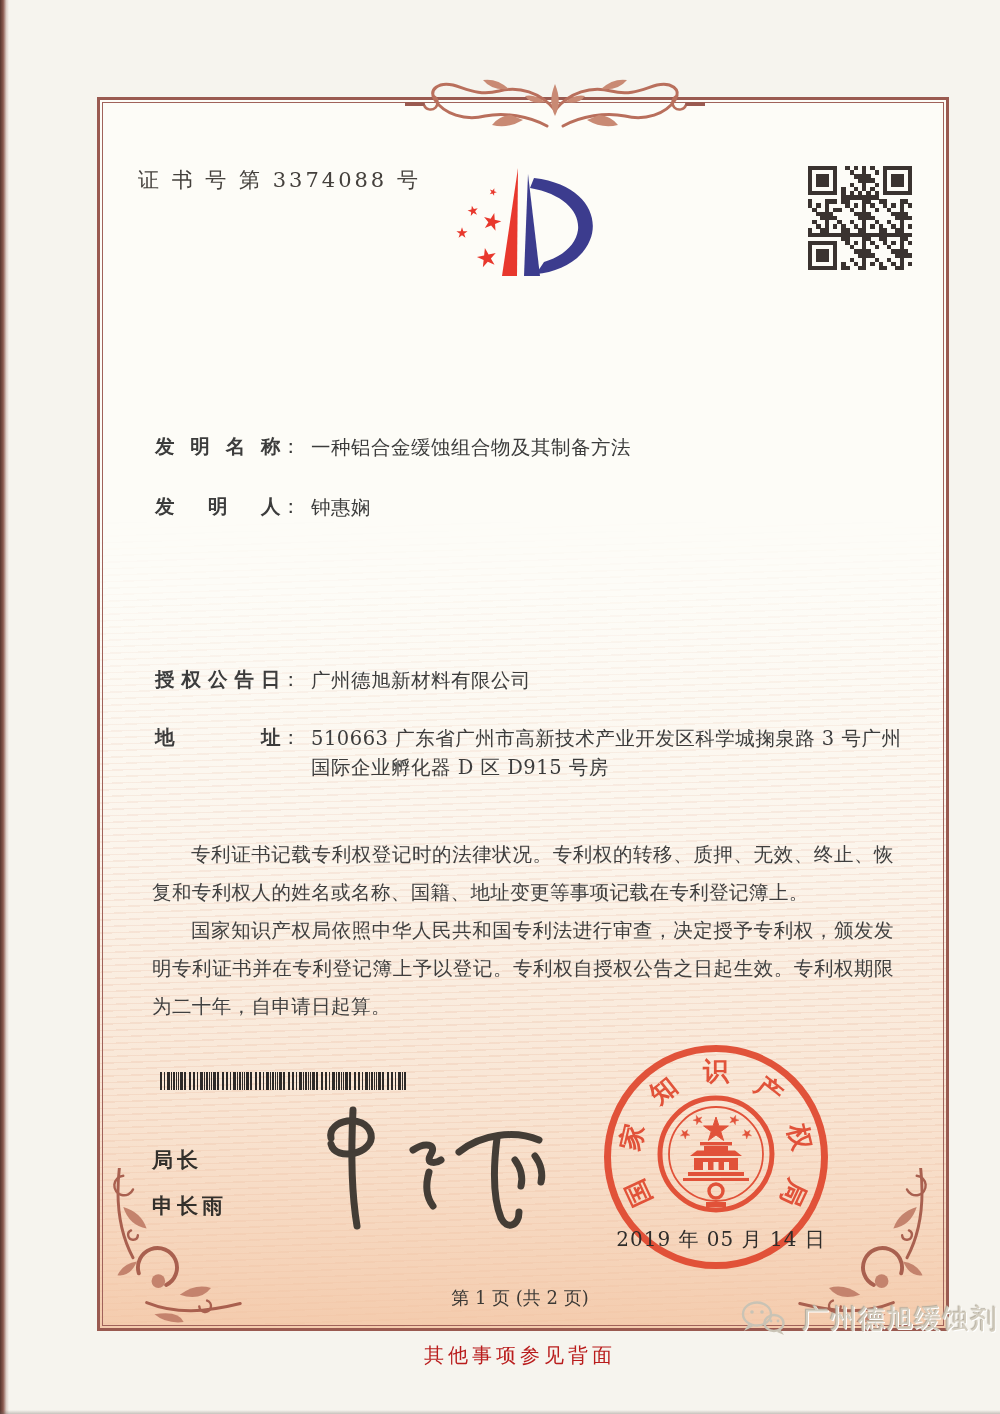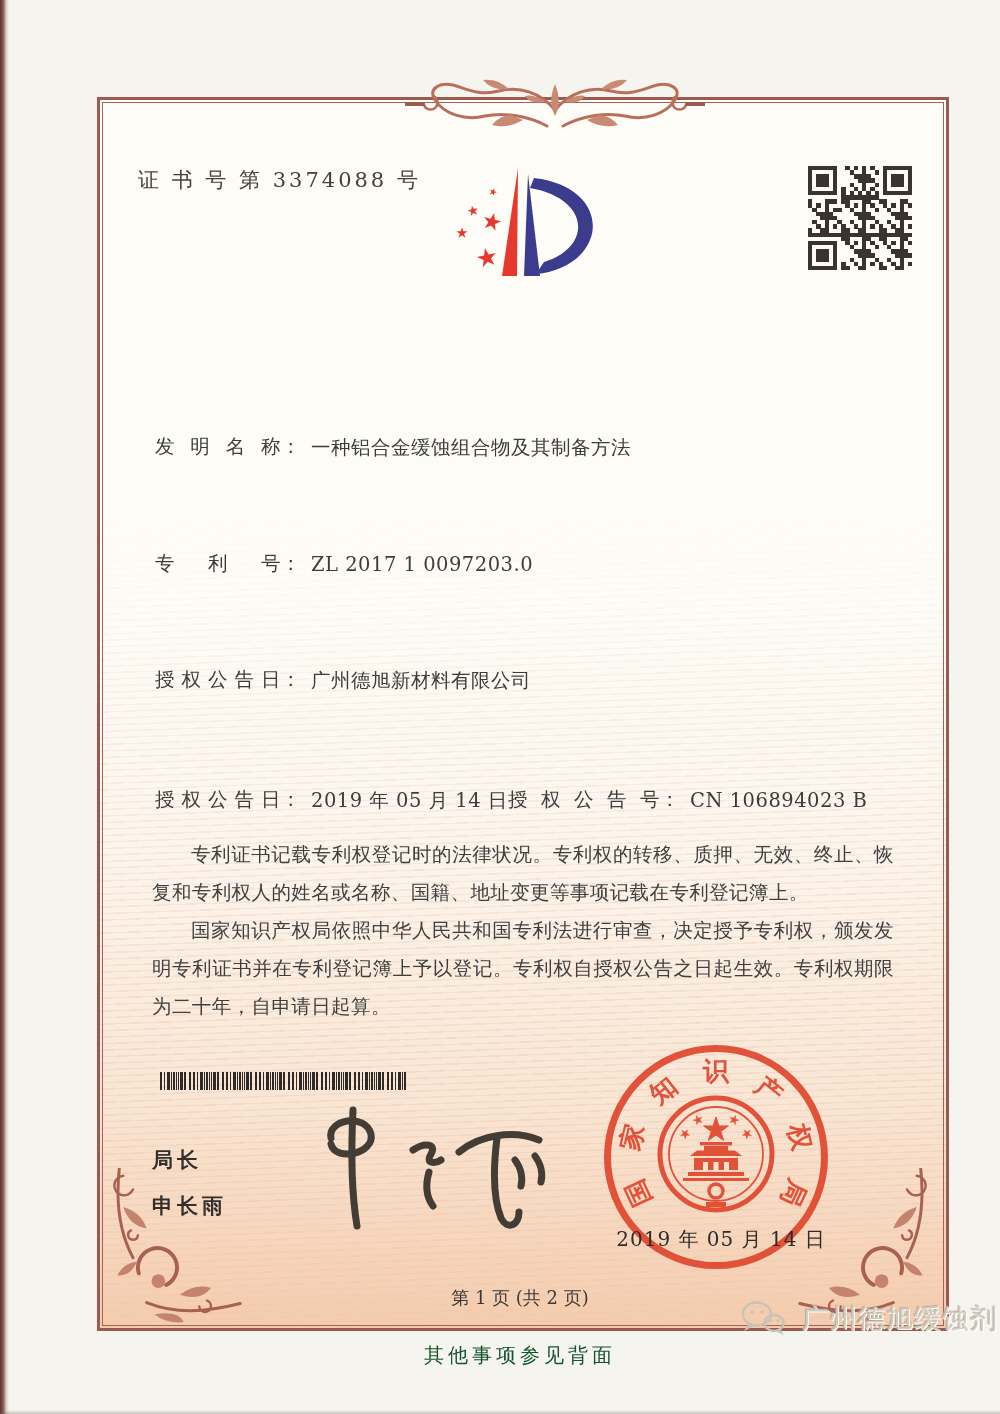--- a/index.html
+++ b/index.html
@@ -22,21 +22,21 @@
 
   
   .cert-no{position:absolute;left:138px;top:166px;font-size:21px;letter-spacing:3px;color:#44403c;}
   .logo{position:absolute;left:444px;top:156px;width:160px;height:128px;}
   .qr{position:absolute;left:808px;top:166px;width:104px;height:104px;}
   .title{position:absolute;left:97px;top:316px;width:846px;text-align:center;
          font-size:42px;font-weight:700;letter-spacing:26px;text-indent:26px;color:#343434;}
 
   
   .row{position:absolute;left:155px;width:760px;font-size:19.5px;color:#3c3c3c;letter-spacing:.5px;}
-  .row .lab{display:inline-block;width:126px;text-align:justify;text-align-last:justify;vertical-align:top;}
+  .row .lab{display:inline-block;width:126px;text-align:justify;text-align-last:justify;vertical-align:top;font-weight:bold;}
   .row .col{display:inline-block;vertical-align:top;}
   .row .val{display:inline-block;margin-left:10px;vertical-align:top;max-width:600px;line-height:29px;}
   .pair2{position:absolute;left:353px;top:0;white-space:nowrap;}
   .pair2 .lab2{display:inline-block;width:152px;text-align:justify;text-align-last:justify;}
 
   
   .body-text{position:absolute;left:152px;top:836px;width:742px;font-size:19.5px;line-height:1.95;
              text-align:justify;color:#3f3f3f;letter-spacing:.4px;}
   .body-text p{margin:0;text-indent:2em;}
 
@@ -51,21 +51,21 @@
   .seal{position:absolute;left:604px;top:1045px;width:224px;height:224px;opacity:.93;}
   .seal-ring{position:absolute;inset:0;border:7px solid #e0482f;border-radius:50%;}
   .seal-char{position:absolute;width:32px;height:32px;text-align:center;line-height:32px;
              font-weight:700;font-size:26px;color:#e0482f;font-family:"DejaVu Serif","Liberation Serif",serif;}
   .emblem{position:absolute;left:47px;top:44px;width:130px;height:130px;}
   .issue-date{position:absolute;left:606px;top:1226px;width:230px;text-align:center;
               font-size:20px;color:#2e2c2a;letter-spacing:1px;z-index:6;}
 
   .page-info{position:absolute;left:97px;top:1286px;width:846px;text-align:center;font-size:18px;color:#3d3a36;}
   .back-note{position:absolute;left:97px;top:1342px;width:846px;text-align:center;font-size:20px;
-             color:#14532d;letter-spacing:4px;}
+             color:#b91c1c;letter-spacing:4px;}
 
   .watermark{position:absolute;left:740px;top:1300px;display:flex;align-items:center;gap:16px;z-index:7;}
   .watermark .wm-text{font-family:"DejaVu Sans","Liberation Sans",sans-serif;font-size:27px;letter-spacing:1px;
       color:#d3cdbf;text-shadow:1px 1px 0 #ffffff,-1px -1px 1px #b3ac9e;}
 </style>
 </head>
 <body>
 
 <div class="page">
   <div class="scan-edge-left"></div>
@@ -457,31 +457,28 @@
       <rect x="70.72" y="99.84" width="4.41" height="4.41" fill="#3a3330"></rect>
       <rect x="74.88" y="99.84" width="4.41" height="4.41" fill="#3a3330"></rect>
       <rect x="87.36" y="99.84" width="4.41" height="4.41" fill="#3a3330"></rect>
       <rect x="91.52000000000001" y="99.84" width="4.41" height="4.41" fill="#3a3330"></rect>
     </svg>
 
 
   <div class="row" style="top:433px">
     <span class="lab">发明名称</span><span class="col">：</span><span class="val">一种铝合金缓蚀组合物及其制备方法</span>
   </div>
-  <div class="row" style="top:550px">
-    <span class="lab">专利号</span><span class="col">：</span><span class="val">ZL 2017 1 0097203.0</span>
+  <div class="row" style="top:493px">
+    <span class="lab">发明人</span><span class="col">：</span><span class="val">钟惠娴</span>
   </div>
   <div class="row" style="top:666px">
     <span class="lab">授权公告日</span><span class="col">：</span><span class="val">广州德旭新材料有限公司</span>
   </div>
-  <div class="row" style="top:786px">
-    <span class="lab">授权公告日</span><span class="col">：</span><span class="val">2019 年 05 月 14 日</span>
-    <span class="pair2">
-      <span class="lab2">授权公告号</span><span class="col">：</span><span class="val">CN 106894023 B</span>
-    </span>
+  <div class="row" style="top:724px">
+    <span class="lab">地址</span><span class="col">：</span><span class="val" style="width:600px">510663 广东省广州市高新技术产业开发区科学城掬泉路 3 号广州国际企业孵化器 D 区 D915 号房</span>
   </div>
 
   <div class="body-text">
     <p>专利证书记载专利权登记时的法律状况。专利权的转移、质押、无效、终止、恢复和专利权人的姓名或名称、国籍、地址变更等事项记载在专利登记簿上。</p>
     <p>国家知识产权局依照中华人民共和国专利法进行审查，决定授予专利权，颁发发明专利证书并在专利登记簿上予以登记。专利权自授权公告之日起生效。专利权期限为二十年，自申请日起算。</p>
   </div>
 
   <div class="barcode" id="barcode">
       <i style="left: 0px; width: 2px;"></i>
       <i style="left: 4px; width: 1px;"></i>

